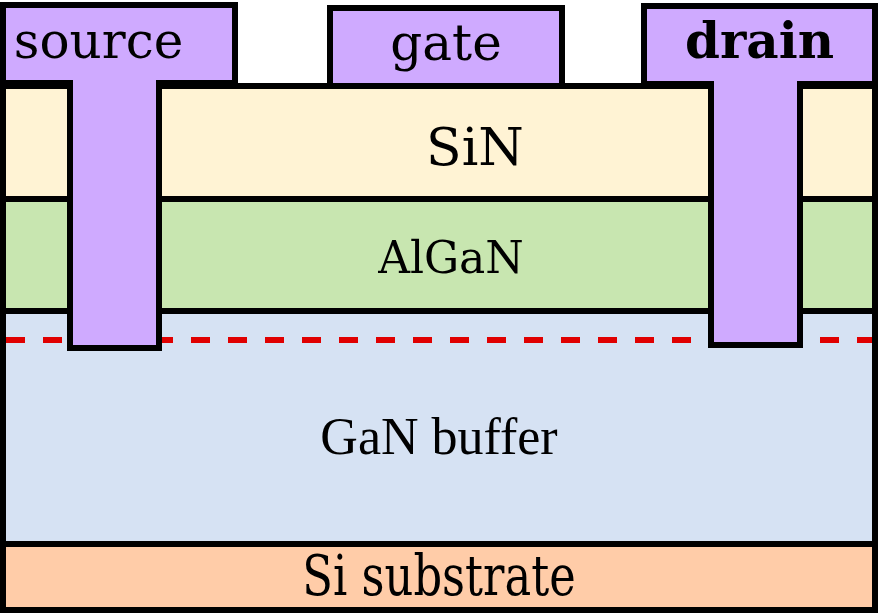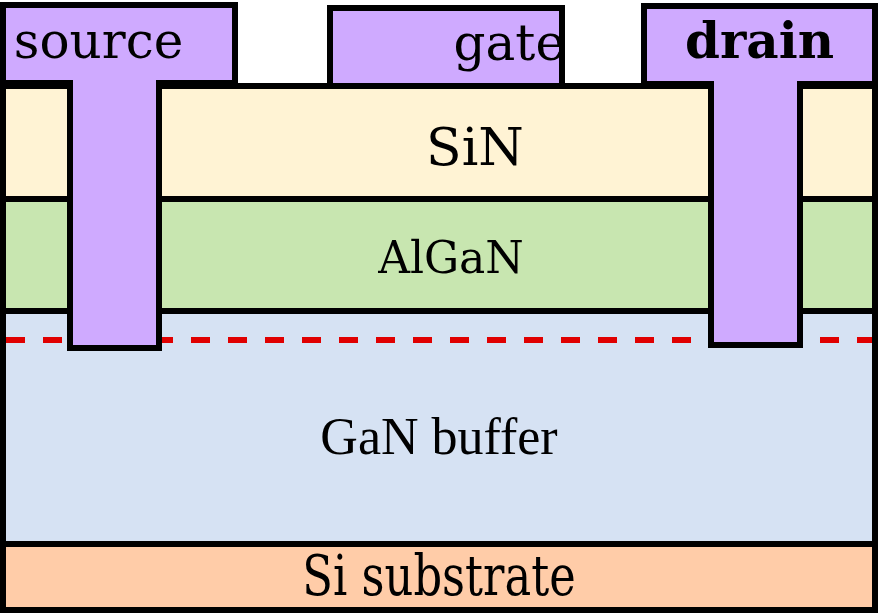--- a/index.html
+++ b/index.html
@@ -28,20 +28,20 @@
   <svg width="878" height="613" style="position:absolute; left:0; top:0; pointer-events:none;">
     <line x1="6" y1="340" x2="872" y2="340" stroke="#e00000" stroke-width="6" stroke-dasharray="19 18"></line>
   </svg>
 
   <div class="blk" style="left:0; top:2px; width:238px; height:84px; background:#cfaaff;"></div>
   <div class="blk" style="left:67px; top:83px; width:95px; height:268px; background:#cfaaff;"></div>
   <div style="position:absolute; left:73px; top:72px; width:83px; height:273px; background:#cfaaff;"></div>
   <div class="lbl" style="left:6px; top:10px; width:185px; font-size:50px; line-height:62px;">source</div>
 
   <div class="blk" style="left:327px; top:5px; width:238px; height:84px; background:#cfaaff;"></div>
-  <div class="lbl" style="left:327px; top:12px; width:238px; font-size:50px; line-height:62px;text-align:right;">gate</div>
+  <div class="lbl" style="left:327px; top:12px; width:238px; font-size:50px; line-height:62px;">gate</div>
 
   <div class="blk" style="left:641px; top:3px; width:237px; height:84px; background:#cfaaff;"></div>
   <div class="blk" style="left:708px; top:83px; width:95px; height:265px; background:#cfaaff;"></div>
   <div style="position:absolute; left:714px; top:72px; width:83px; height:270px; background:#cfaaff;"></div>
   <div class="lbl" style="left:647px; top:10px; width:225px; font-size:50px; line-height:62px;font-weight:bold;">drain</div>
 
 </div>
 
 </body></html>

